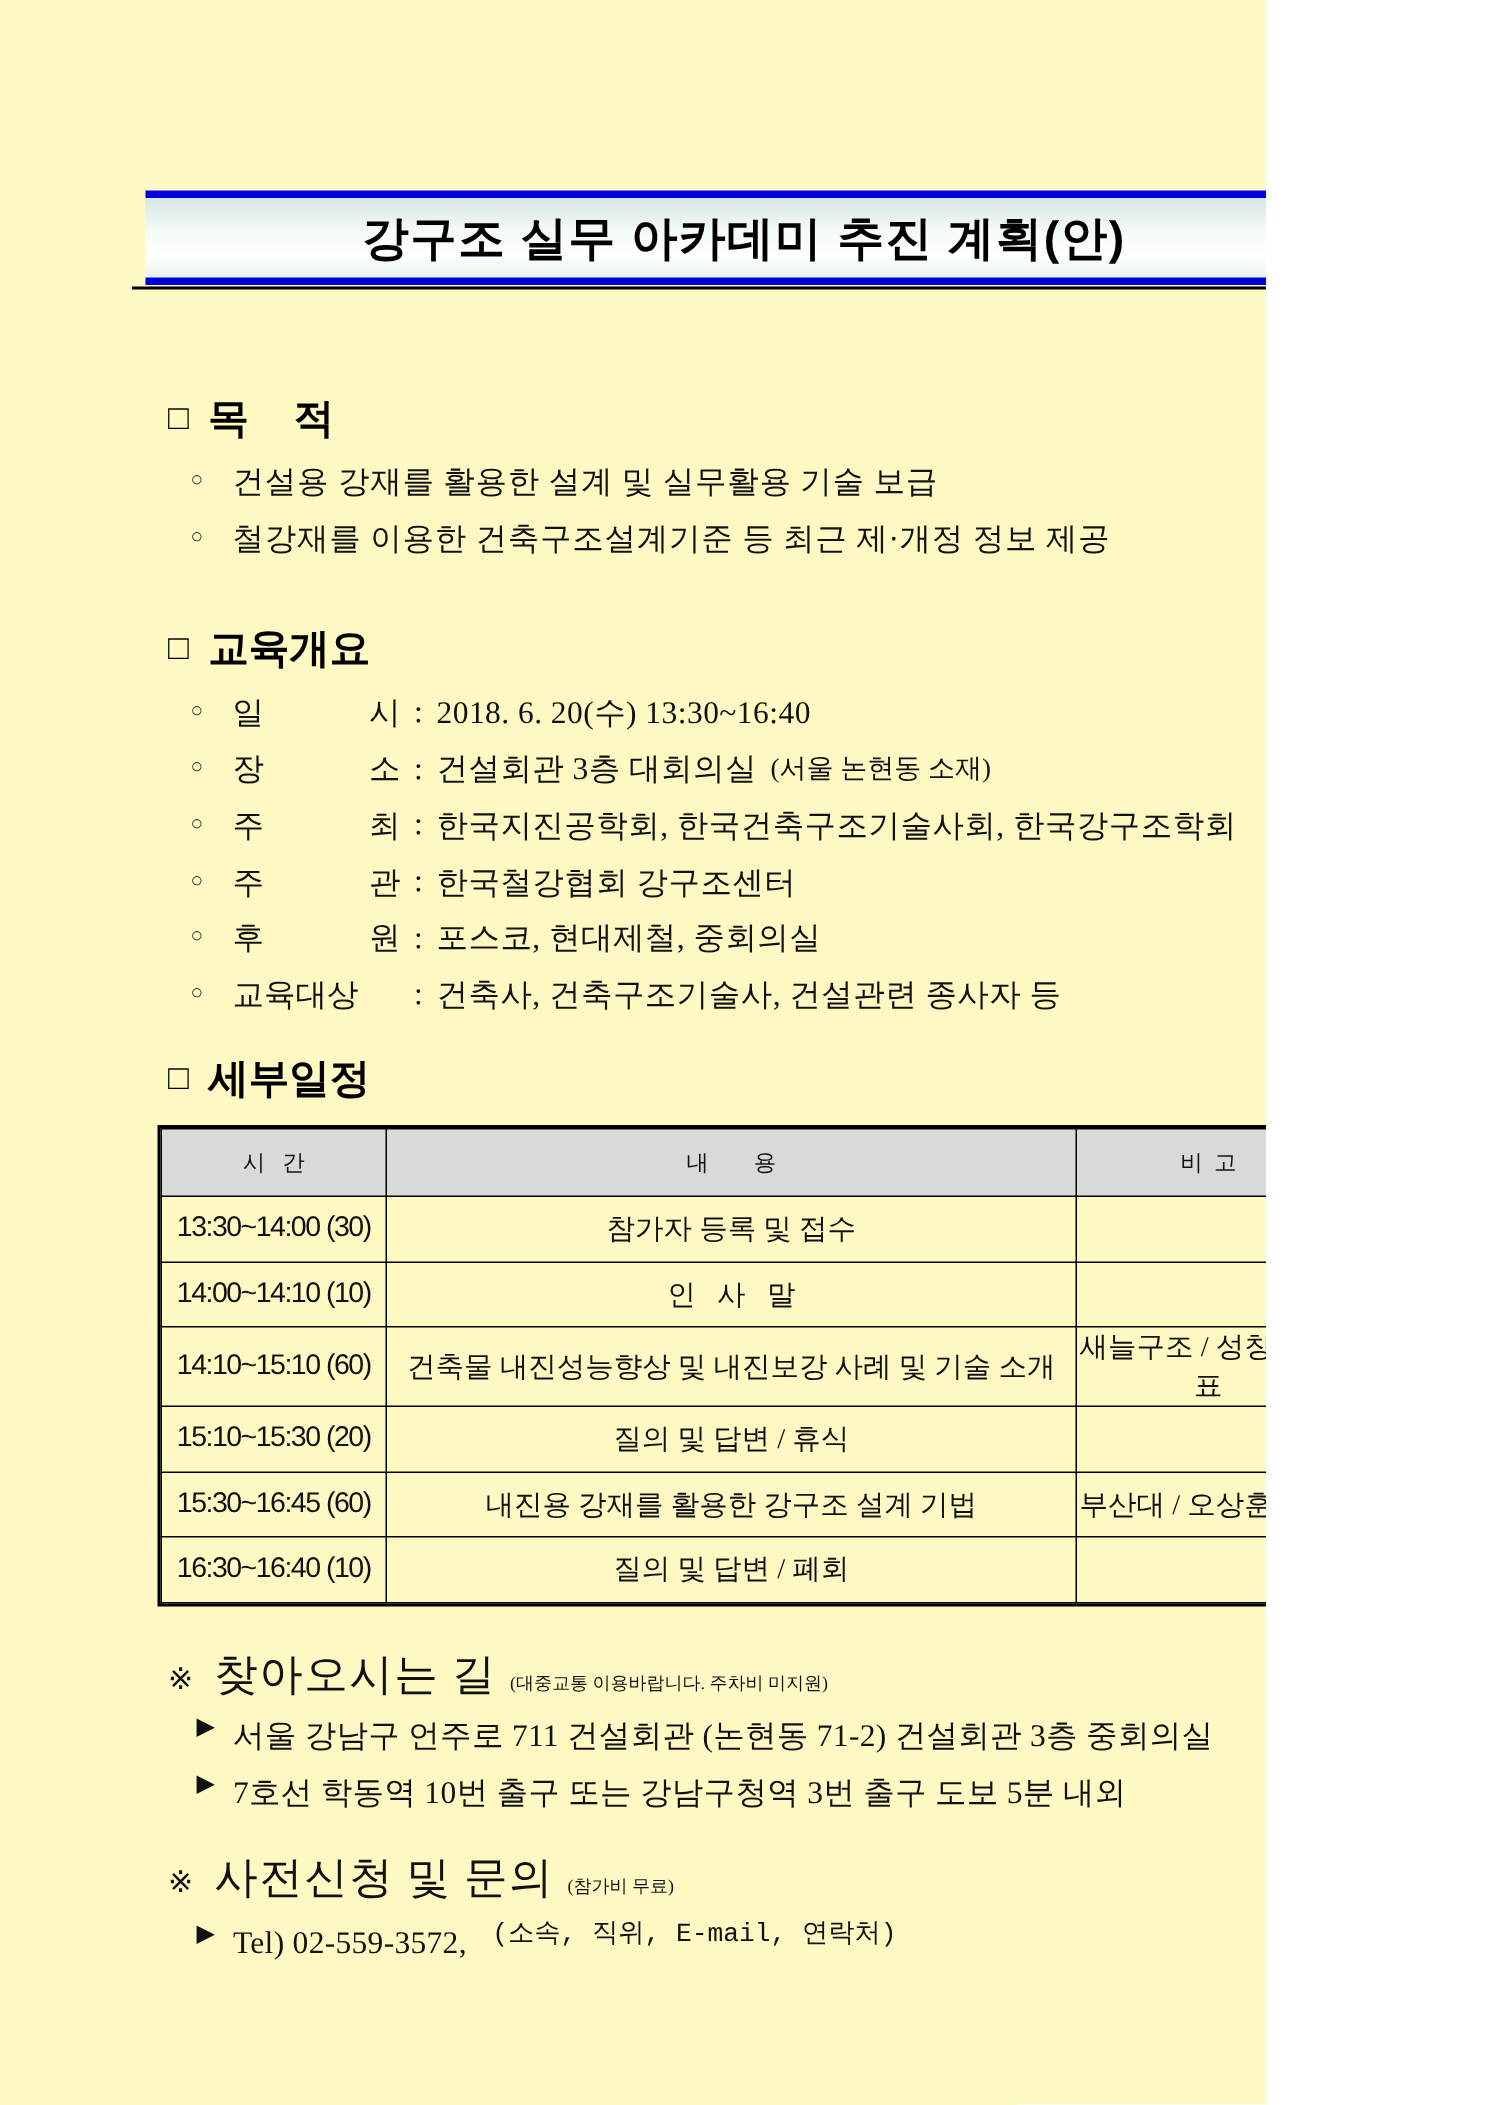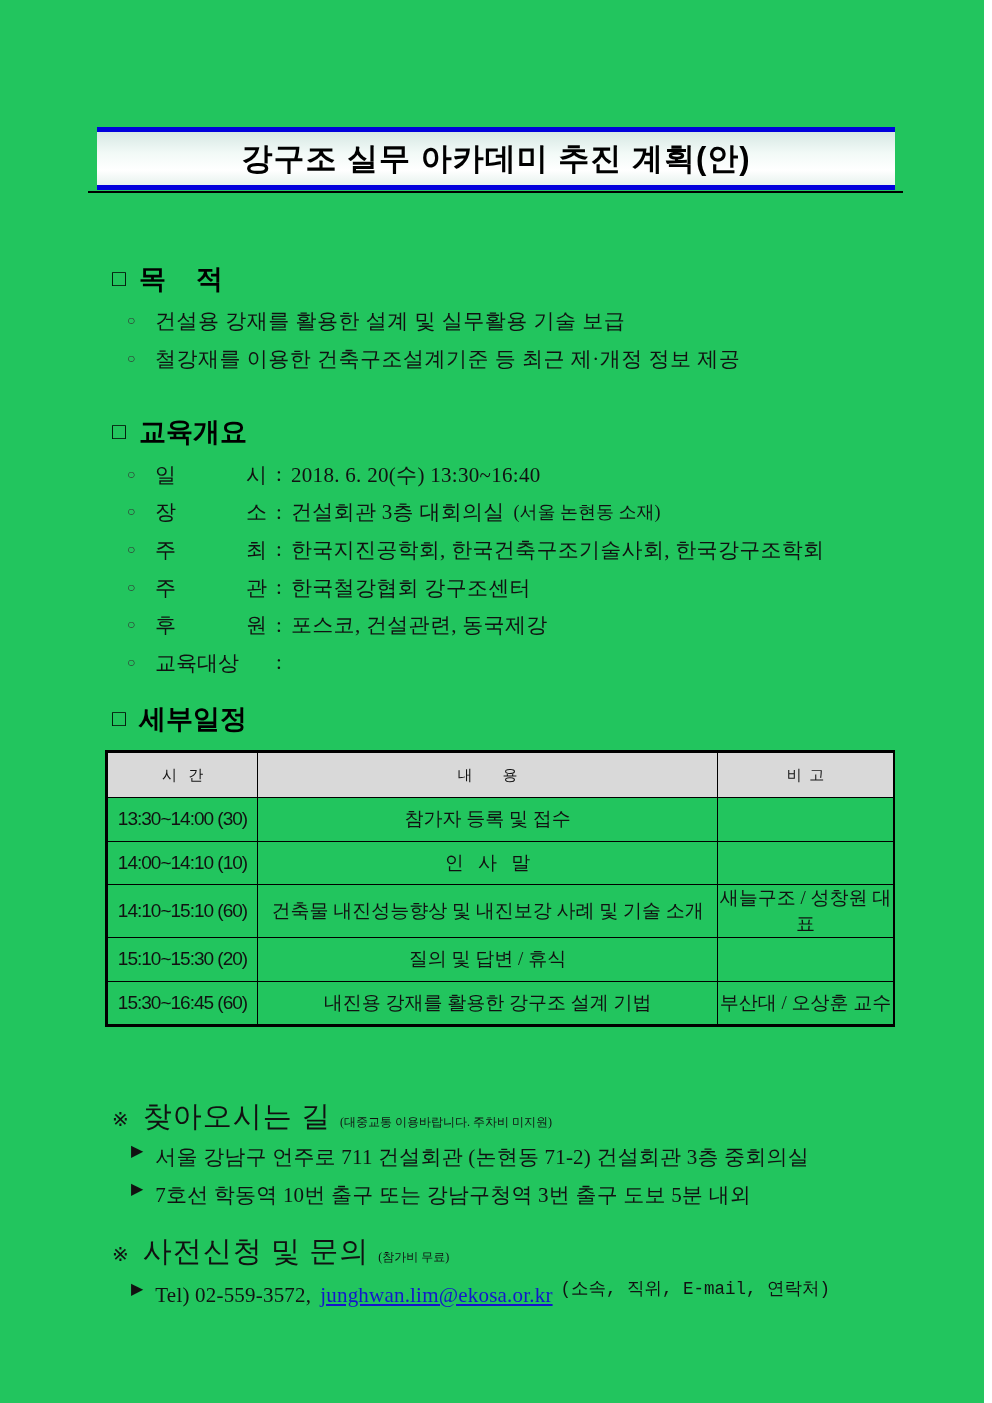--- a/index.html
+++ b/index.html
@@ -1,18 +1,18 @@
 <!DOCTYPE html>
 <html><head>
 <meta charset="utf-8">
 <style>
   * { margin:0; padding:0; box-sizing:border-box; }
   html,body { background:#ffffff; }
   body { font-family:"Liberation Serif","DejaVu Serif",serif; color:#111; }
-  .page { position:relative; width:984px; height:1403px; background:#22c55e; overflow:hidden; }
+  .page { position:relative; width:844px; height:1403px; background:#fef9c3; overflow:hidden; }
 
   
   .banner {
     position:absolute; left:97px; top:127px; width:798px; height:63px;
     border-top:5px solid #0101dc; border-bottom:5px solid #0101dc;
     background:linear-gradient(180deg,#d7e8e4 0%,#f2faf7 40%,#ffffff 72%,#e7f2ee 100%);
     display:flex; align-items:center; justify-content:center;
   }
   .banner-title {
     font-family:"Liberation Sans","DejaVu Sans",sans-serif;
@@ -130,26 +130,27 @@
     <div class="ov-row">
       <span class="circle-marker">○</span>
       <span class="ov-label">주 관</span>
       <span class="ov-colon">:</span>
       <span class="ov-value">한국철강협회 강구조센터</span>
     </div>
     <div class="ov-row">
       <span class="circle-marker">○</span>
       <span class="ov-label">후 원</span>
       <span class="ov-colon">:</span>
-      <span class="ov-value">포스코, 건설관련, 동국제강</span>
+      <span class="ov-value">포스코, 현대제철, 중회의실</span>
     </div>
     <div class="ov-row">
       <span class="circle-marker">○</span>
       <span class="ov-label">교육대상</span>
       <span class="ov-colon">:</span>
+      <span class="ov-value">건축사, 건축구조기술사, 건설관련 종사자 등</span>
     </div>
   </div>
 
   <div class="sec-heading" id="schedule-heading">
     <span class="box-marker">□</span><span>세부일정</span>
   </div>
 
   <div class="sched-wrap">
     <table class="sched">
       <colgroup>
@@ -183,20 +184,25 @@
         <tr>
           <td class="t-time">15:10~15:30 (20)</td>
           <td class="t-content">질의 및 답변 / 휴식</td>
           <td class="t-note"></td>
         </tr>
         <tr>
           <td class="t-time">15:30~16:45 (60)</td>
           <td class="t-content">내진용 강재를 활용한 강구조 설계 기법</td>
           <td class="t-note">부산대 / 오상훈 교수</td>
         </tr>
+        <tr>
+          <td class="t-time">16:30~16:40 (10)</td>
+          <td class="t-content">질의 및 답변 / 폐회</td>
+          <td class="t-note"></td>
+        </tr>
       </tbody>
     </table>
   </div>
 
   <div class="note-title-line" id="directions-title">
     <span class="ref-marker">※</span>
     <span class="note-title">찾아오시는 길</span>
     <span class="note-paren">(대중교통 이용바랍니다. 주차비 미지원)</span>
   </div>
   <div class="arrow-line" id="direction-item-0">
@@ -210,17 +216,16 @@
 
   <div class="note-title-line" id="application-title">
     <span class="ref-marker">※</span>
     <span class="note-title">사전신청 및 문의</span>
     <span class="note-paren">(참가비 무료)</span>
   </div>
   <div class="arrow-line" id="tel-line">
     <span class="arrow-marker">▶</span>
     <span class="arrow-text">Tel) 02-559-3572,</span>
     <span class="arrow-text" style="width:9px;"></span>
-    <a class="arrow-text email-link" href="#">junghwan.lim@ekosa.or.kr</a>
     <span class="tel-suffix">(소속, 직위, E-mail, 연락처)</span>
   </div>
 
 </div>
 
 </body></html>

